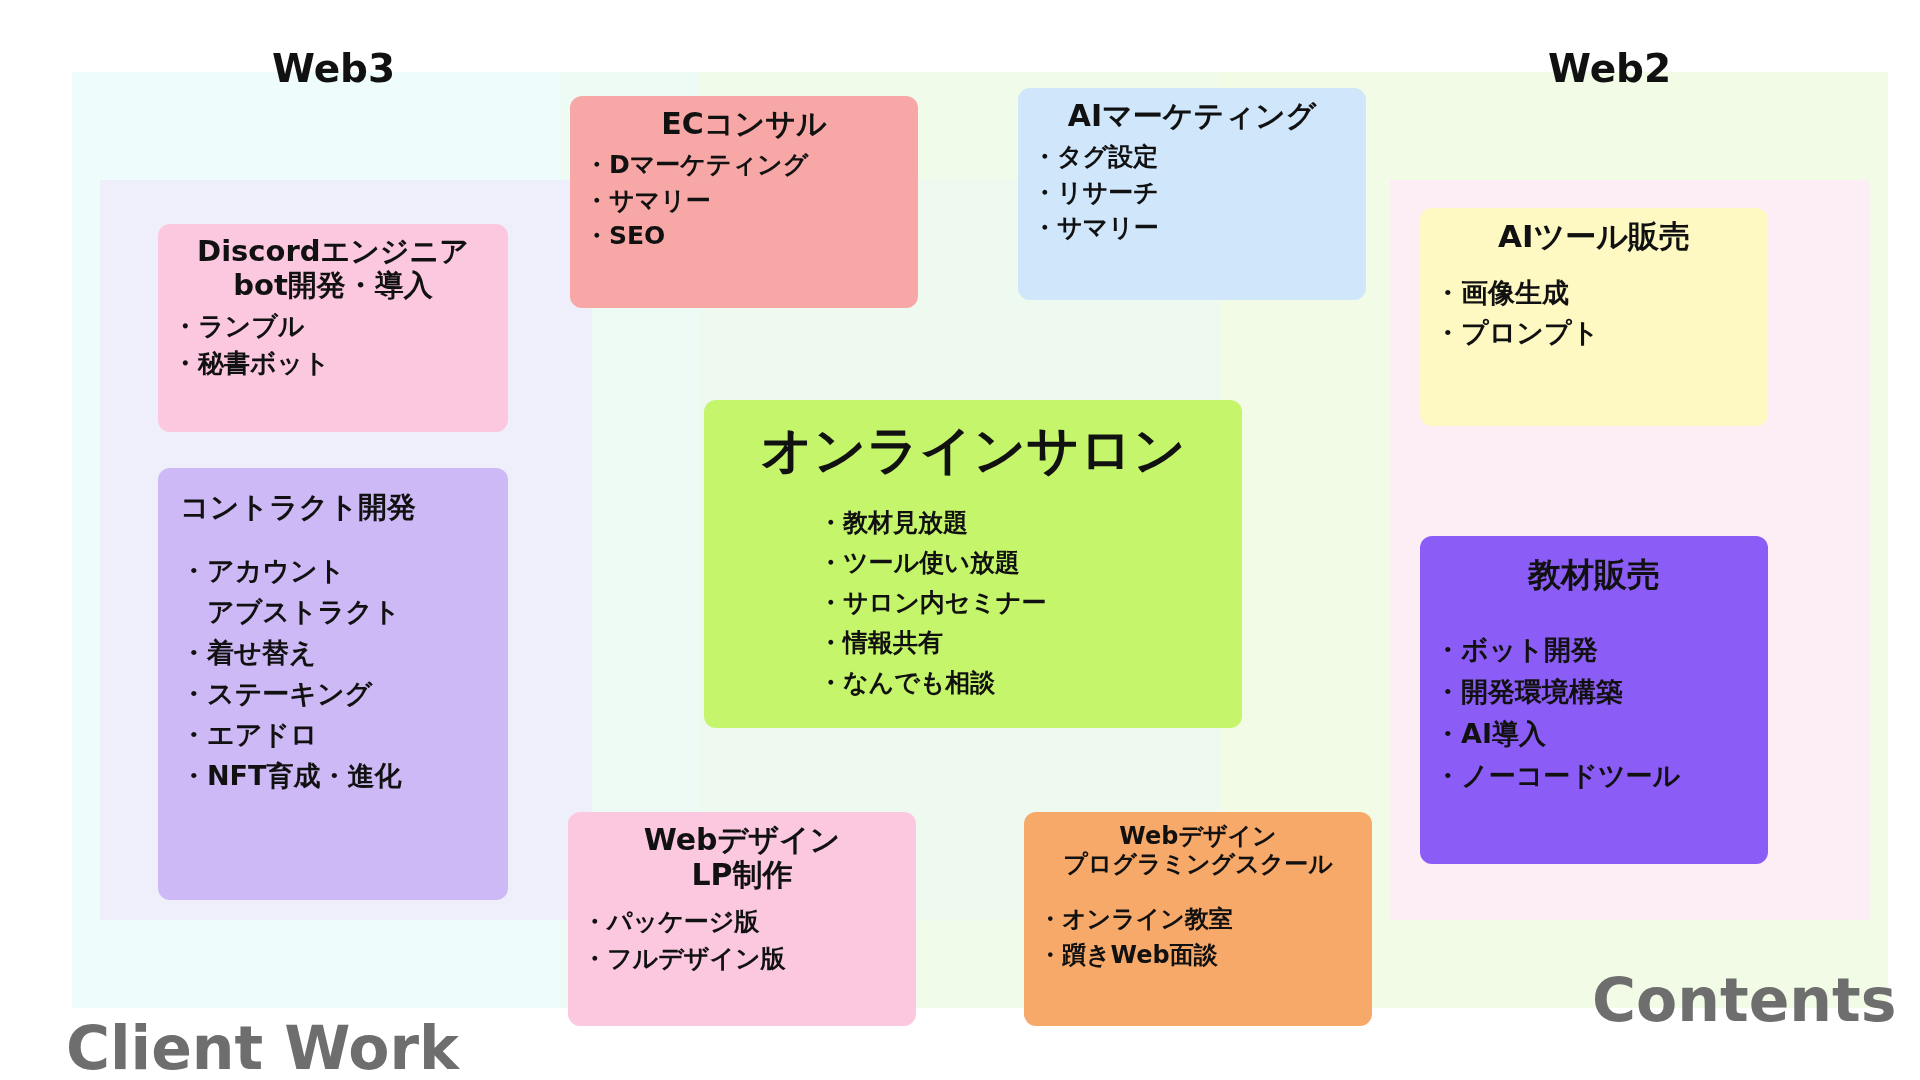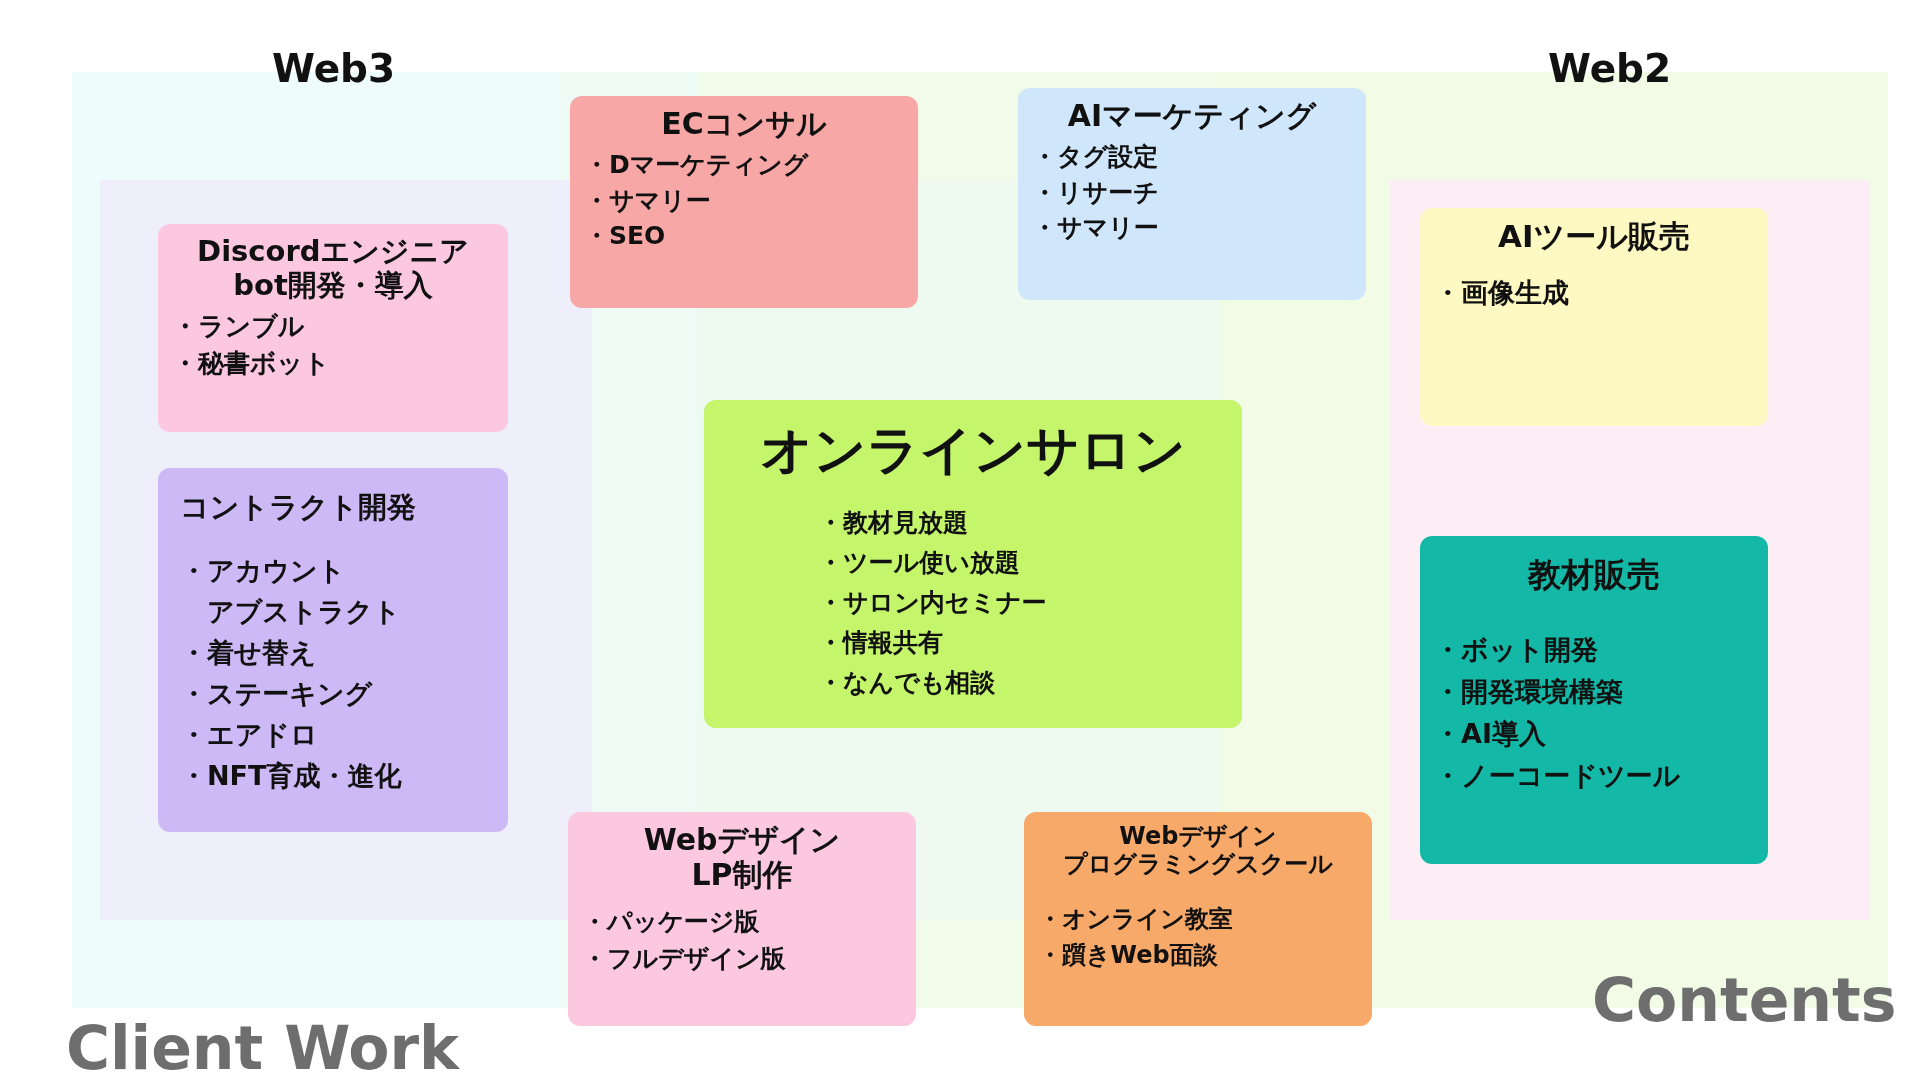--- a/index.html
+++ b/index.html
@@ -77,21 +77,21 @@
 
   
   #card-discord {
     left: 158px; top: 224px; width: 350px; height: 208px;
     background: #fbc8e0;
   }
   #card-discord .card-title { font-size: 29px; }
   #card-discord .card-list li { font-size: 26px; }
 
   #card-contract {
-    left: 158px; top: 468px; width: 350px; height: 364px;
+    left: 158px; top: 468px; width: 350px; height: 432px;
     background: #cdb9f6;
   }
   #card-contract .card-title { font-size: 29px; text-align: left; padding-left: 8px; margin-top: 12px;}
   #card-contract .card-list { margin-top: 26px; padding-left: 8px; }
   #card-contract .card-list li { font-size: 27px; line-height: 1.52; }
 
   #card-ec {
     left: 570px; top: 96px; width: 348px; height: 212px;
     background: #f8a7a7;
   }
@@ -210,24 +210,25 @@
         <li>サロン内セミナー</li>
         <li>情報共有</li>
         <li>なんでも相談</li>
       </ul>
   </div>
 
   <div class="card" id="card-aitool" style="background: #fef9c3;">
     <div class="card-title">AIツール販売</div>
     <ul class="card-list">
         <li>画像生成</li>
-      </ul>
-  </div>
-
-  <div class="card" id="card-materials" style="background: #14b8a6;">
+        <li>プロンプト</li>
+      </ul>
+  </div>
+
+  <div class="card" id="card-materials" style="background: #8b5cf6;">
     <div class="card-title">教材販売</div>
     <ul class="card-list">
         <li>ボット開発</li>
         <li>開発環境構築</li>
         <li>AI導入</li>
         <li>ノーコードツール</li>
       </ul>
   </div>
 
   <div class="card" id="card-webdesign" style="background: rgb(251, 200, 224);">

